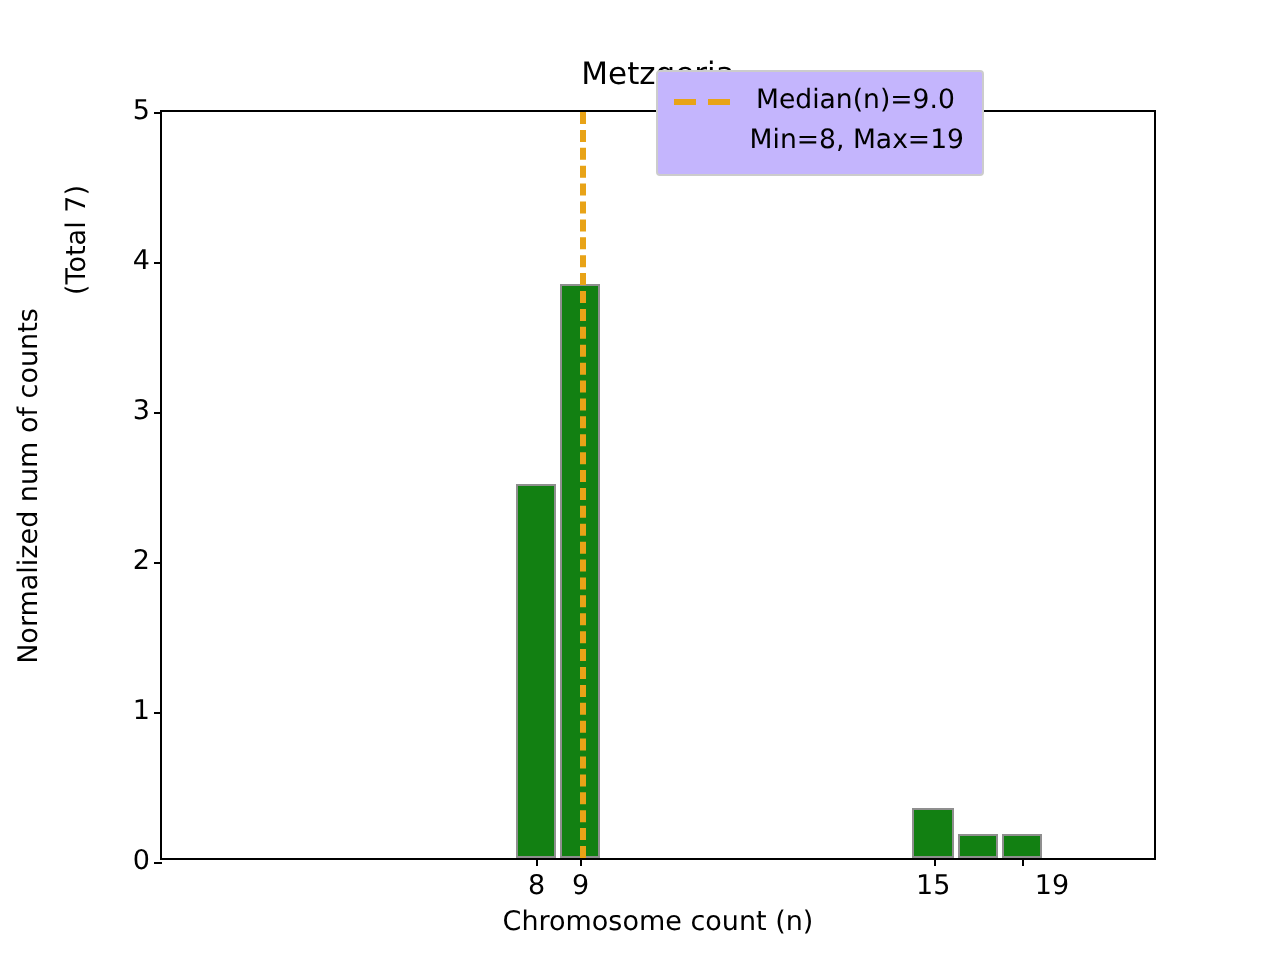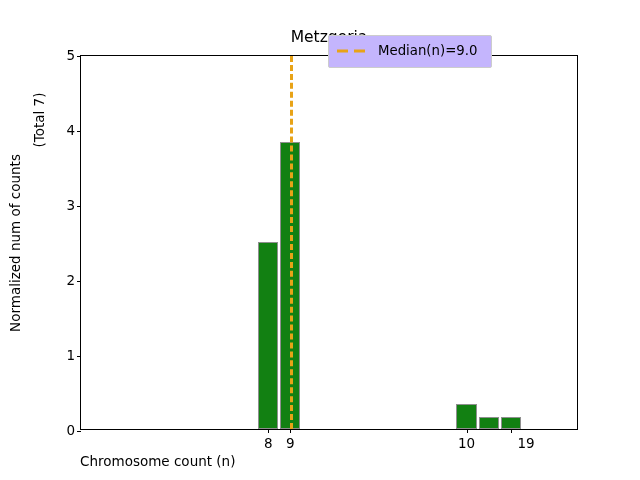--- a/index.html
+++ b/index.html
@@ -111,21 +111,21 @@
     white-space: nowrap;
     color: #000;
   }
 
   
   #xlabel {
     position: absolute;
     left: 80px;
     top: 453px;
     width: 498px;
-    text-align: left;
+    text-align: center;
     font-size: 13.5px;
     line-height: 16px;
     white-space: nowrap;
   }
 
   #ylabel-wrap {
     position: absolute;
     left: 0px;
     top: 55px;
     width: 30px;
@@ -243,28 +243,31 @@
         <div class="ytick-label" style="top: 75px;">4</div>
         <div class="ytick-mark" style="top: 0px;"></div>
         <div class="ytick-label" style="top: 0px;">5</div>
       </div>
     <div id="xticks-layer">
         <div class="xtick-mark" style="left: 187.301px;"></div>
         <div class="xtick-label" style="left: 187.301px;">8</div>
         <div class="xtick-mark" style="left: 209.336px;"></div>
         <div class="xtick-label" style="left: 209.336px;">9</div>
         <div class="xtick-mark" style="left: 385.619px;"></div>
-        <div class="xtick-label" style="left: 385.619px;">10</div>
+        <div class="xtick-label" style="left: 385.619px;">15</div>
         <div class="xtick-mark" style="left: 429.69px;"></div>
         <div class="xtick-label" style="left: 445px;">19</div>
       </div>
   </div>
 
   <div id="xlabel">Chromosome count (n)</div>
 
   <div id="legend">
     <div class="legend-row">
       <span class="legend-swatch"></span>
       <span class="legend-text">Median(n)=9.0</span>
     </div>
+    <div class="legend-row second">
+      <span class="legend-text">Min=8, Max=19</span>
+    </div>
   </div>
 
 </div>
 
 </body></html>

